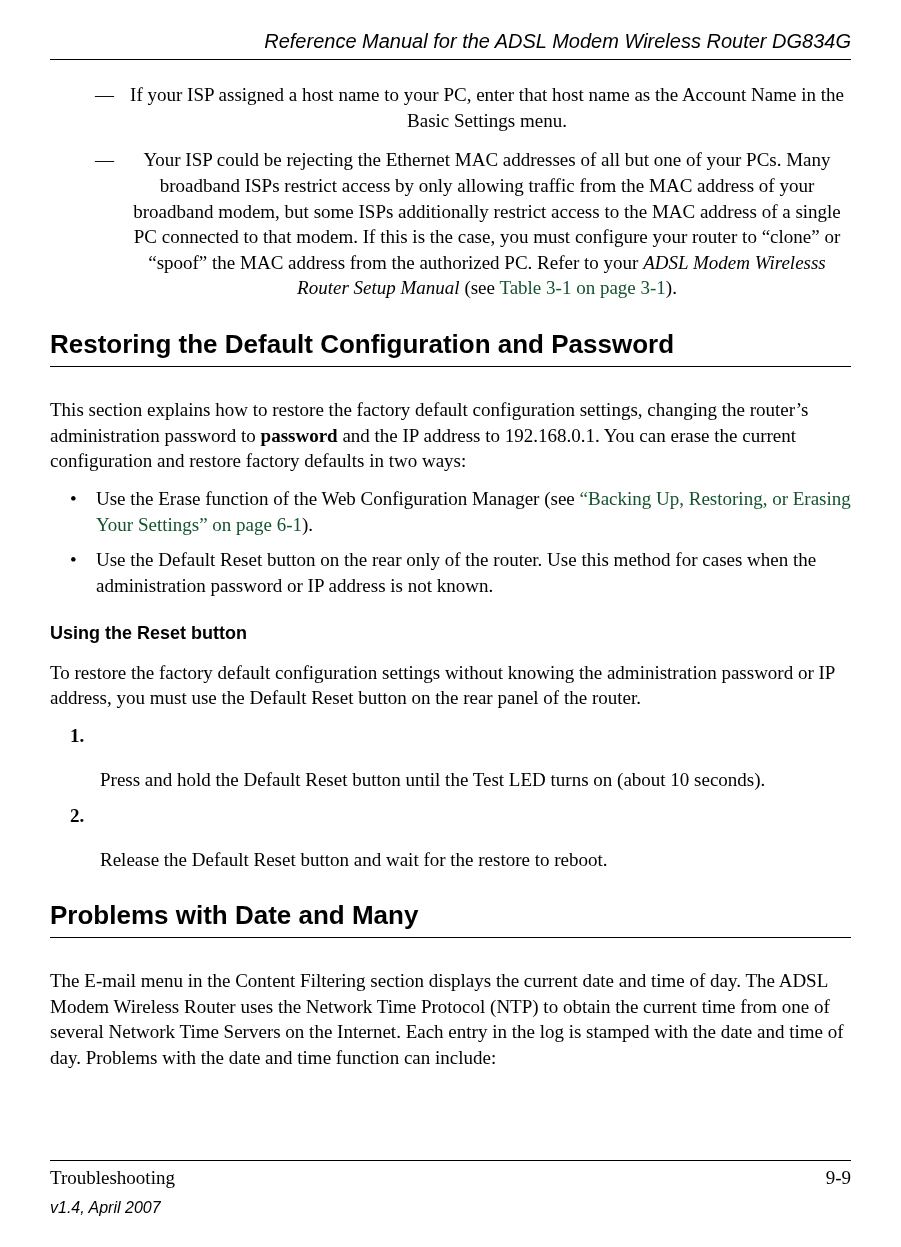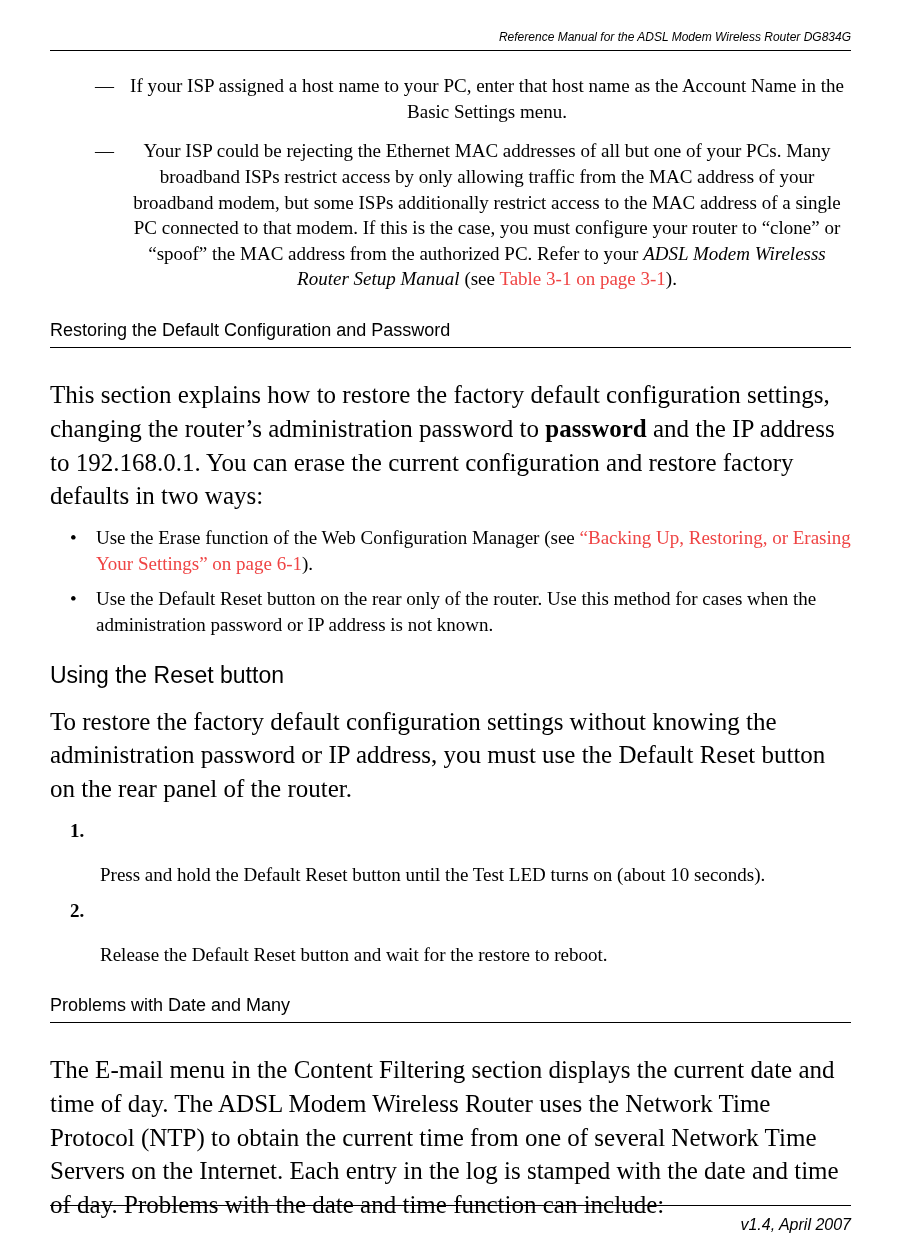--- a/index.html
+++ b/index.html
@@ -12,21 +12,21 @@
       background: #fff;
       color: #000;
       width: 901px;
       min-height: 1247px;
       padding: 30px 50px 30px 50px;
       position: relative;
     }
     .running-header {
       font-style: italic;
       font-family: Arial, Helvetica, sans-serif;
-      font-size: 12px;
+      font-size: 20px;
       text-align: right;
       margin-bottom: 6px;
     }
     .hr-top {
       border: none;
       border-top: 1.5px solid #000;
       margin-bottom: 22px;
     }
     .dash-list {
       margin-left: 45px;
@@ -42,36 +42,36 @@
       flex: 0 0 28px;
     }
     .dash-item .dash-content {
       flex: 1;
       text-align: center;
     }
     .italic {
       font-style: italic;
     }
     .link {
-      color: #ef4444;
+      color: #14532d;
     }
     h1.section {
       font-family: Arial, Helvetica, sans-serif;
-      font-weight: normal;
-      font-size: 18px;
+      font-weight: bold;
+      font-size: 26px;
       margin-top: 28px;
       margin-bottom: 6px;
     }
     .section-hr {
       border: none;
       border-top: 1.5px solid #000;
       margin-bottom: 30px;
     }
     p.body {
-      font-size: 25px;
+      font-size: 19px;
       line-height: 1.35;
       margin-bottom: 12px;
     }
     .bold {
       font-weight: bold;
     }
     .bullet-list {
       margin-left: 20px;
       margin-bottom: 18px;
     }
@@ -82,22 +82,22 @@
       margin-bottom: 10px;
     }
     .bullet-item .bullet {
       flex: 0 0 26px;
     }
     .bullet-item .bullet-content {
       flex: 1;
     }
     h2.subsection {
       font-family: Arial, Helvetica, sans-serif;
-      font-weight: normal;
-      font-size: 23px;
+      font-weight: bold;
+      font-size: 18px;
       margin-top: 24px;
       margin-bottom: 16px;
     }
     .numbered-list {
       margin-left: 20px;
       margin-bottom: 18px;
     }
     .numbered-item {
       display: flex;
       font-size: 19px;
@@ -122,21 +122,21 @@
       border: none;
       border-top: 1.5px solid #000;
       margin-bottom: 6px;
     }
     .footer-row {
       display: flex;
       justify-content: space-between;
       font-size: 19px;
     }
     .footer-version {
-      text-align: right;
+      text-align: left;
       font-style: italic;
       font-family: Arial, Helvetica, sans-serif;
       font-size: 16px;
       margin-top: 10px;
     }
   </style>
 </head>
 <body>
 
 <div class="running-header">Reference Manual for the ADSL Modem Wireless Router DG834G</div>
@@ -190,14 +190,18 @@
   </div>
 </div>
 
 <h1 class="section">Problems with Date and Many</h1>
 <hr class="section-hr">
 
 <p class="body">The E-mail menu in the Content Filtering section displays the current date and time of day. The ADSL Modem Wireless Router uses the Network Time Protocol (NTP) to obtain the current time from one of several Network Time Servers on the Internet. Each entry in the log is stamped with the date and time of day. Problems with the date and time function can include:</p>
 
 <div class="footer">
   <hr class="footer-hr">
+  <div class="footer-row">
+    <span>Troubleshooting</span>
+    <span>9-9</span>
+  </div>
   <div class="footer-version">v1.4, April 2007</div>
 </div>
 
 </body></html>

